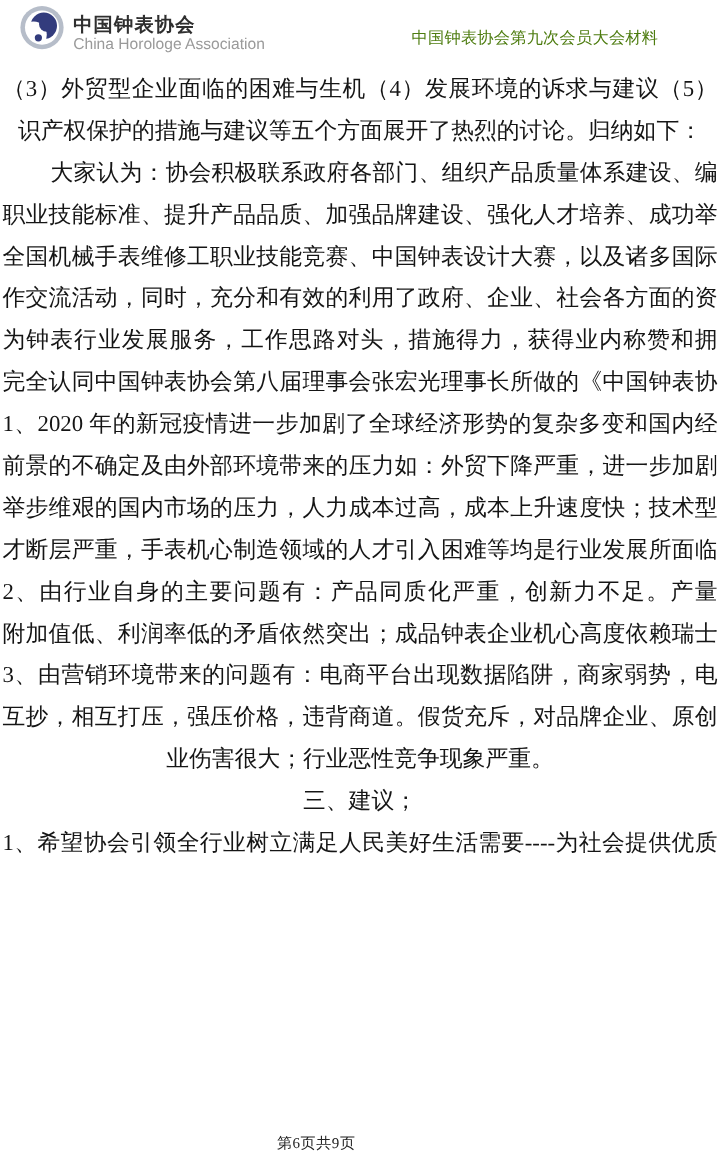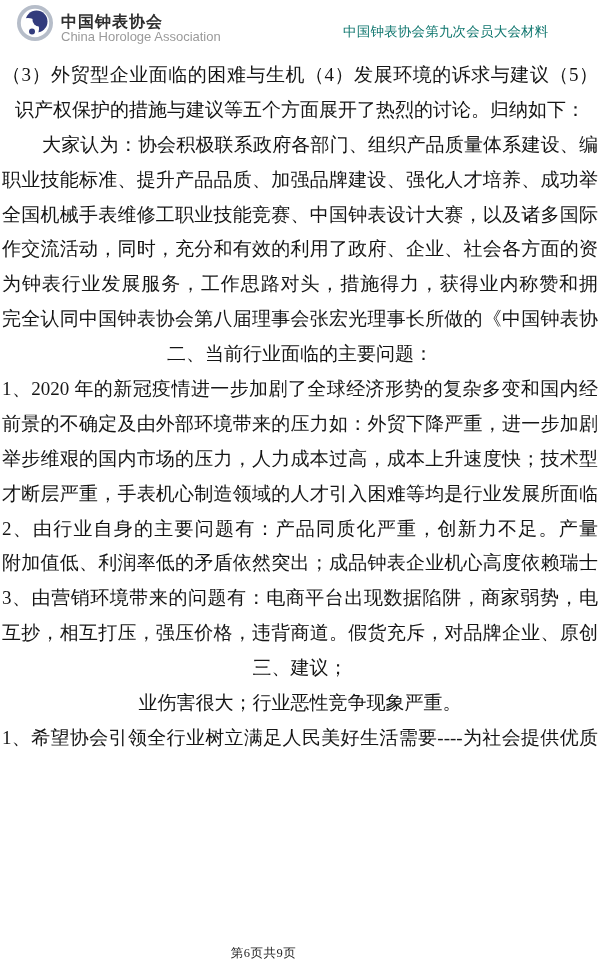--- a/index.html
+++ b/index.html
@@ -23,21 +23,21 @@
     font-family: "Liberation Sans", "DejaVu Sans", sans-serif;
     font-size: 16px; font-weight: bold; color: #2f2f2f;
     letter-spacing: 1px; line-height: 17px;
   }
   .logo-subtitle {
     font-family: "Liberation Sans", "DejaVu Sans", sans-serif;
     font-size: 13px; color: #9a9a9a; line-height: 11px; margin-top: 1px;
   }
   .doc-label {
     position: absolute; top: 23px; left: 343px;
-    font-size: 13.5px; color: #0f766e; letter-spacing: 0.2px;
+    font-size: 13.5px; color: #4d7c0f; letter-spacing: 0.2px;
     white-space: nowrap;
   }
 
   
   .doc-body {
     position: absolute; top: 58px; left: 2px; width: 596px;
   }
   .line {
     font-size: 19px; line-height: 34.9px; height: 34.9px;
     white-space: nowrap; color: #151515; text-align: center;
@@ -87,31 +87,30 @@
 
   <div class="doc-body">
     <div class="line just">（3）外贸型企业面临的困难与生机（4）发展环境的诉求与建议（5）知</div>
     <div class="line">识产权保护的措施与建议等五个方面展开了热烈的讨论。归纳如下：</div>
     <div class="line just indent">大家认为：协会积极联系政府各部门、组织产品质量体系建设、编制</div>
     <div class="line just">职业技能标准、提升产品品质、加强品牌建设、强化人才培养、成功举办</div>
     <div class="line just">全国机械手表维修工职业技能竞赛、中国钟表设计大赛，以及诸多国际合</div>
     <div class="line just">作交流活动，同时，充分和有效的利用了政府、企业、社会各方面的资源</div>
     <div class="line just">为钟表行业发展服务，工作思路对头，措施得力，获得业内称赞和拥护，</div>
     <div class="line just">完全认同中国钟表协会第八届理事会张宏光理事长所做的《中国钟表协会</div>
-    <div class="line">二、当前行业面临的主要问题：</div>
     <div class="line just">1、2020 年的新冠疫情进一步加剧了全球经济形势的复杂多变和国内经济</div>
     <div class="line just">前景的不确定及由外部环境带来的压力如：外贸下降严重，进一步加剧了</div>
     <div class="line just">举步维艰的国内市场的压力，人力成本过高，成本上升速度快；技术型人</div>
     <div class="line just">才断层严重，手表机心制造领域的人才引入困难等均是行业发展所面临的</div>
     <div class="line just">2、由行业自身的主要问题有：产品同质化严重，创新力不足。产量大、</div>
     <div class="line just">附加值低、利润率低的矛盾依然突出；成品钟表企业机心高度依赖瑞士及</div>
     <div class="line just">3、由营销环境带来的问题有：电商平台出现数据陷阱，商家弱势，电商</div>
     <div class="line just">互抄，相互打压，强压价格，违背商道。假货充斥，对品牌企业、原创企</div>
+    <div class="line">业伤害很大；行业恶性竞争现象严重。</div>
     <div class="line">三、建议；</div>
-    <div class="line">业伤害很大；行业恶性竞争现象严重。</div>
     <div class="line just">1、希望协会引领全行业树立满足人民美好生活需要----为社会提供优质产</div>
   </div>
 
   <div class="footer">
     <span class="page-num">第6页共9页</span>
   </div>
 
 </div>
 
 </body></html>

